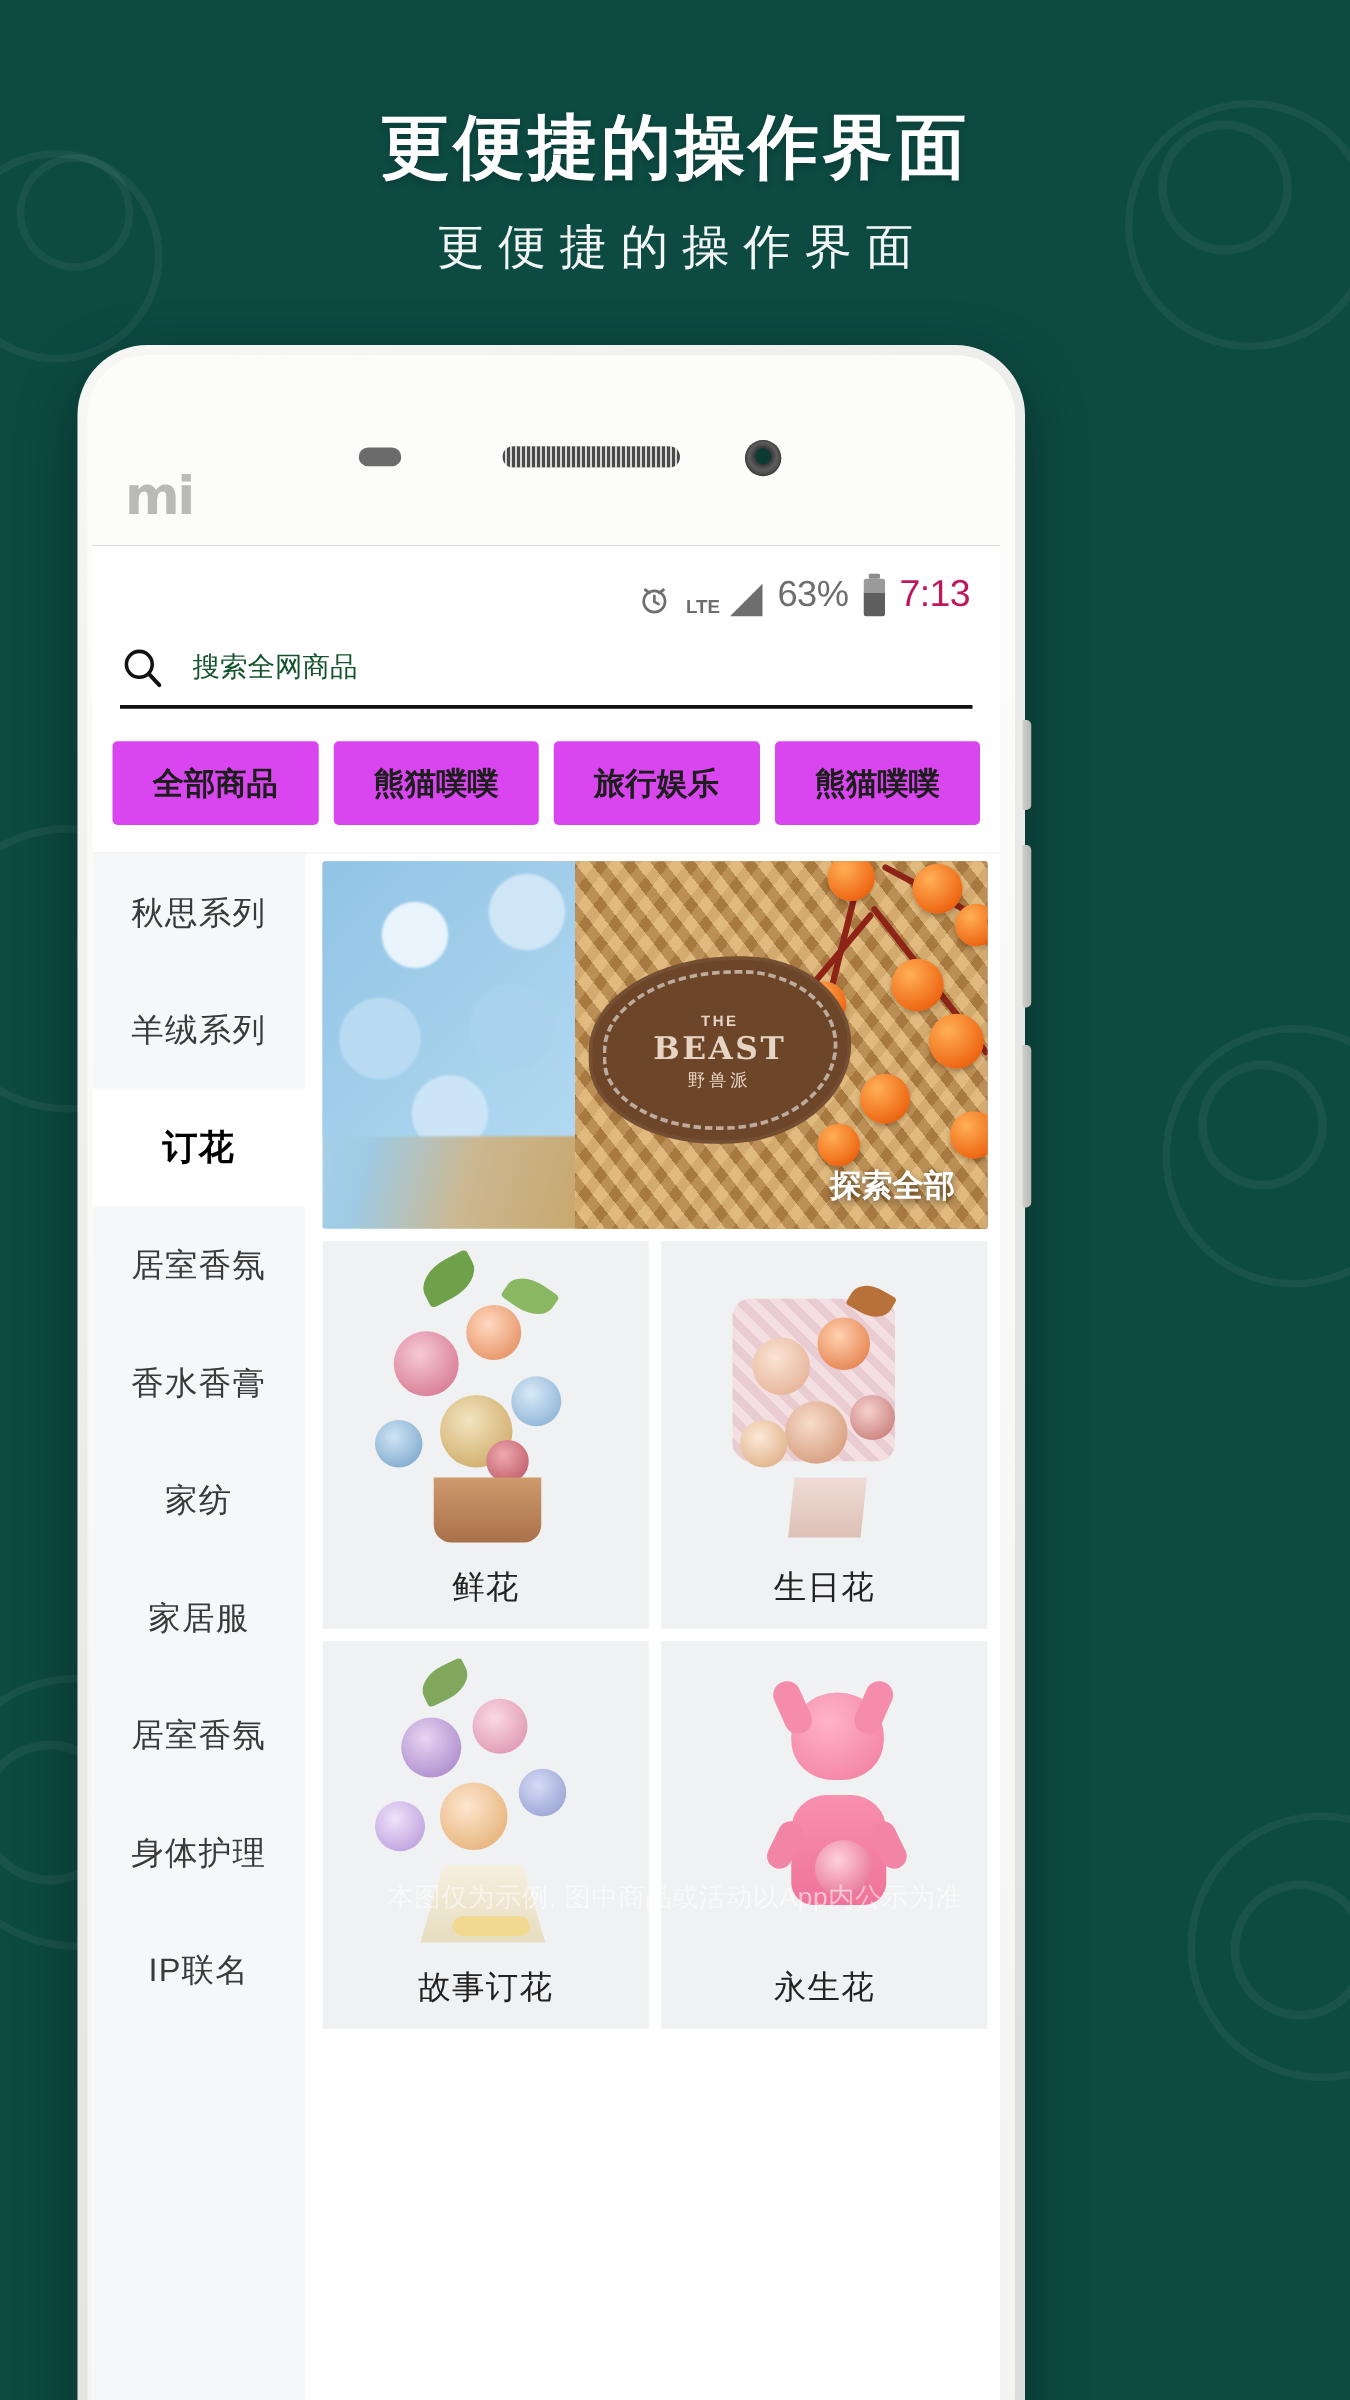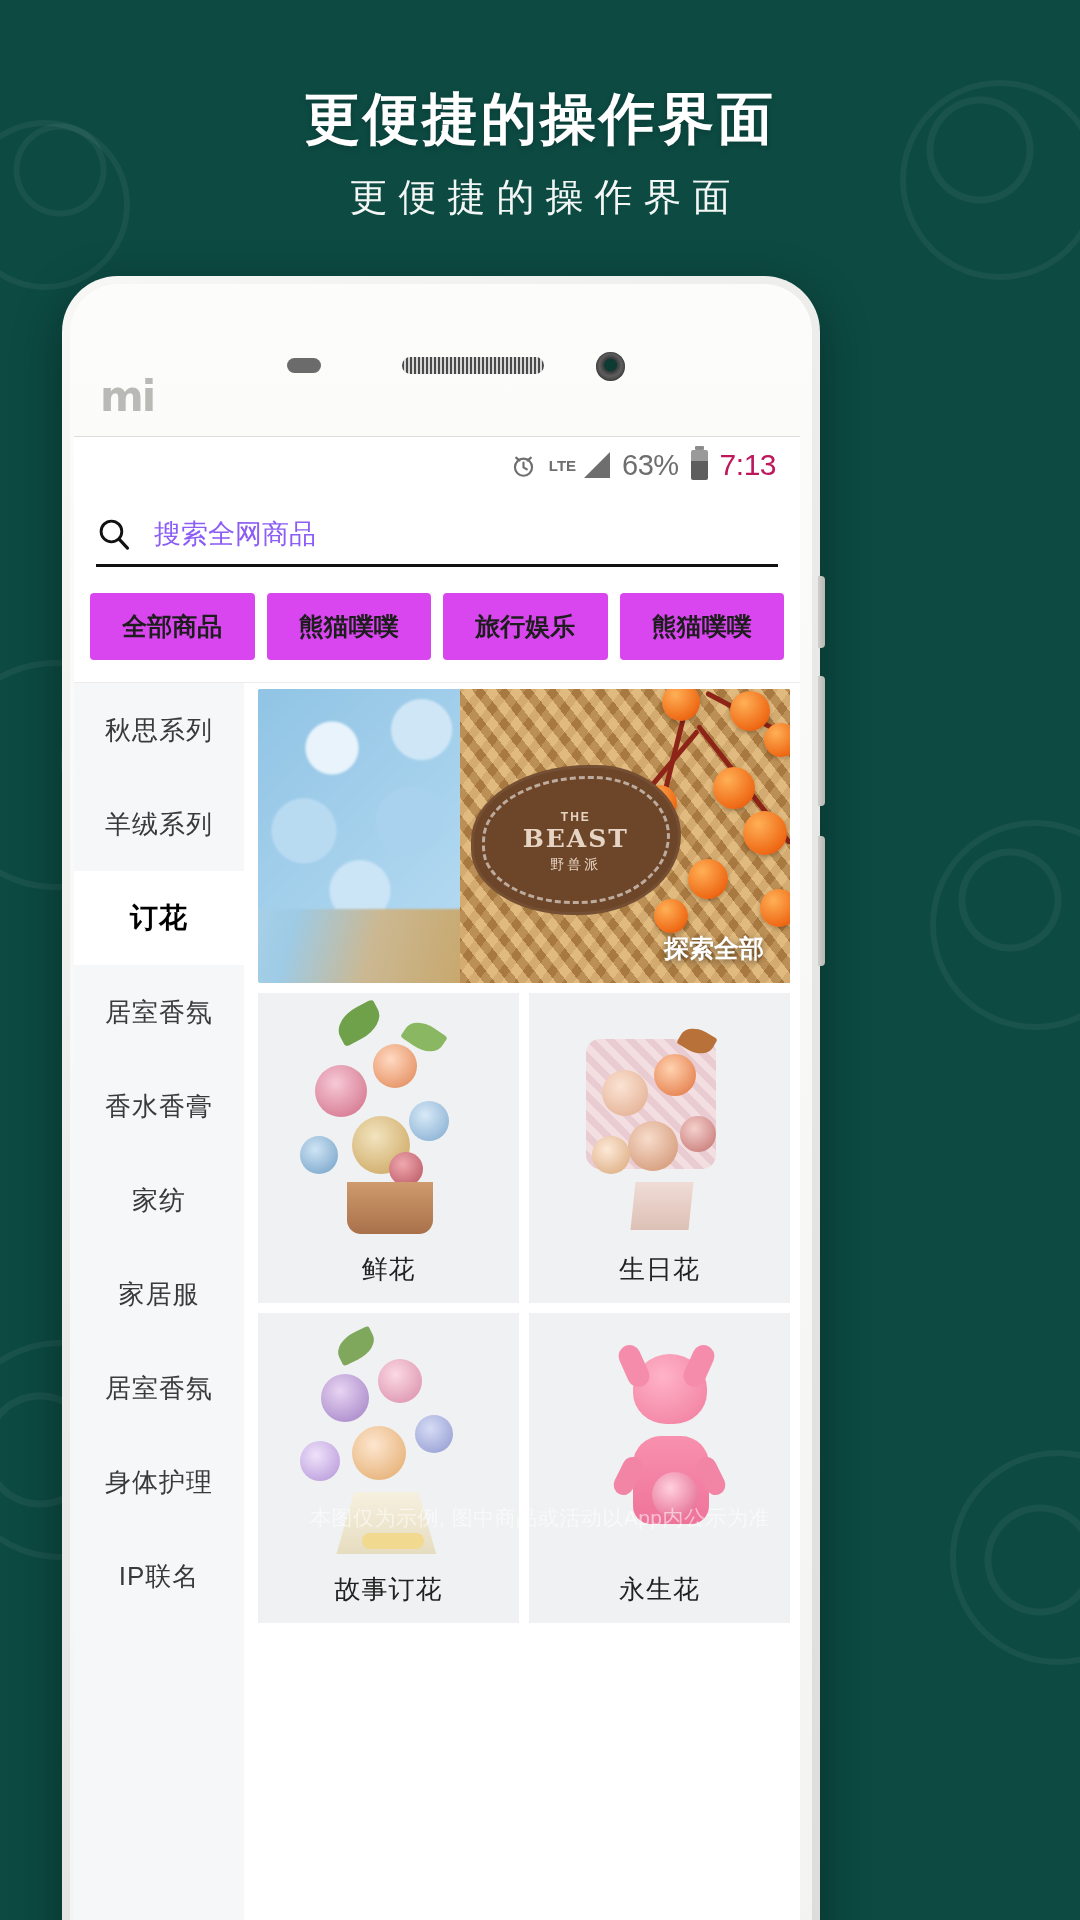--- a/index.html
+++ b/index.html
@@ -125,21 +125,21 @@
     left: 12px; top: 160px;
     width: 726px; height: 1540px;
     background: #ffffff;
     overflow: hidden;
     border-top: 1px solid #dcdcdc;
   }
 
   
   .statusbar {
     height: 56px;
-    display: flex; align-items: center; justify-content: flex-end;
+    display: flex; align-items: flex-end; justify-content: flex-end;
     padding-right: 24px; gap: 12px;
     background: #ffffff;
     color: #6e6e6e;
   }
   .sb-alarm { width: 27px; height: 27px; display: block; }
   .sb-lte {
     font-size: 15px; font-weight: 700; line-height: 1;
     margin-right: -4px; letter-spacing: 0px;
   }
   .sb-signal {
@@ -168,21 +168,21 @@
   }
   .search-line {
     flex: 1;
     display: flex; align-items: center;
     gap: 22px;
     border-bottom: 3px solid #111;
     height: 64px;
   }
   .search-icon { width: 36px; height: 36px; flex: none; }
   .search-placeholder {
-    font-size: 27px; color: #8b5cf6;
+    font-size: 22px; color: #14532d;
   }
 
   
   .chips {
     display: flex; gap: 12px;
     padding: 16px 16px 22px 16px;
     background: #fff;
     border-bottom: 1px solid #ececec;
   }
   .chip {

